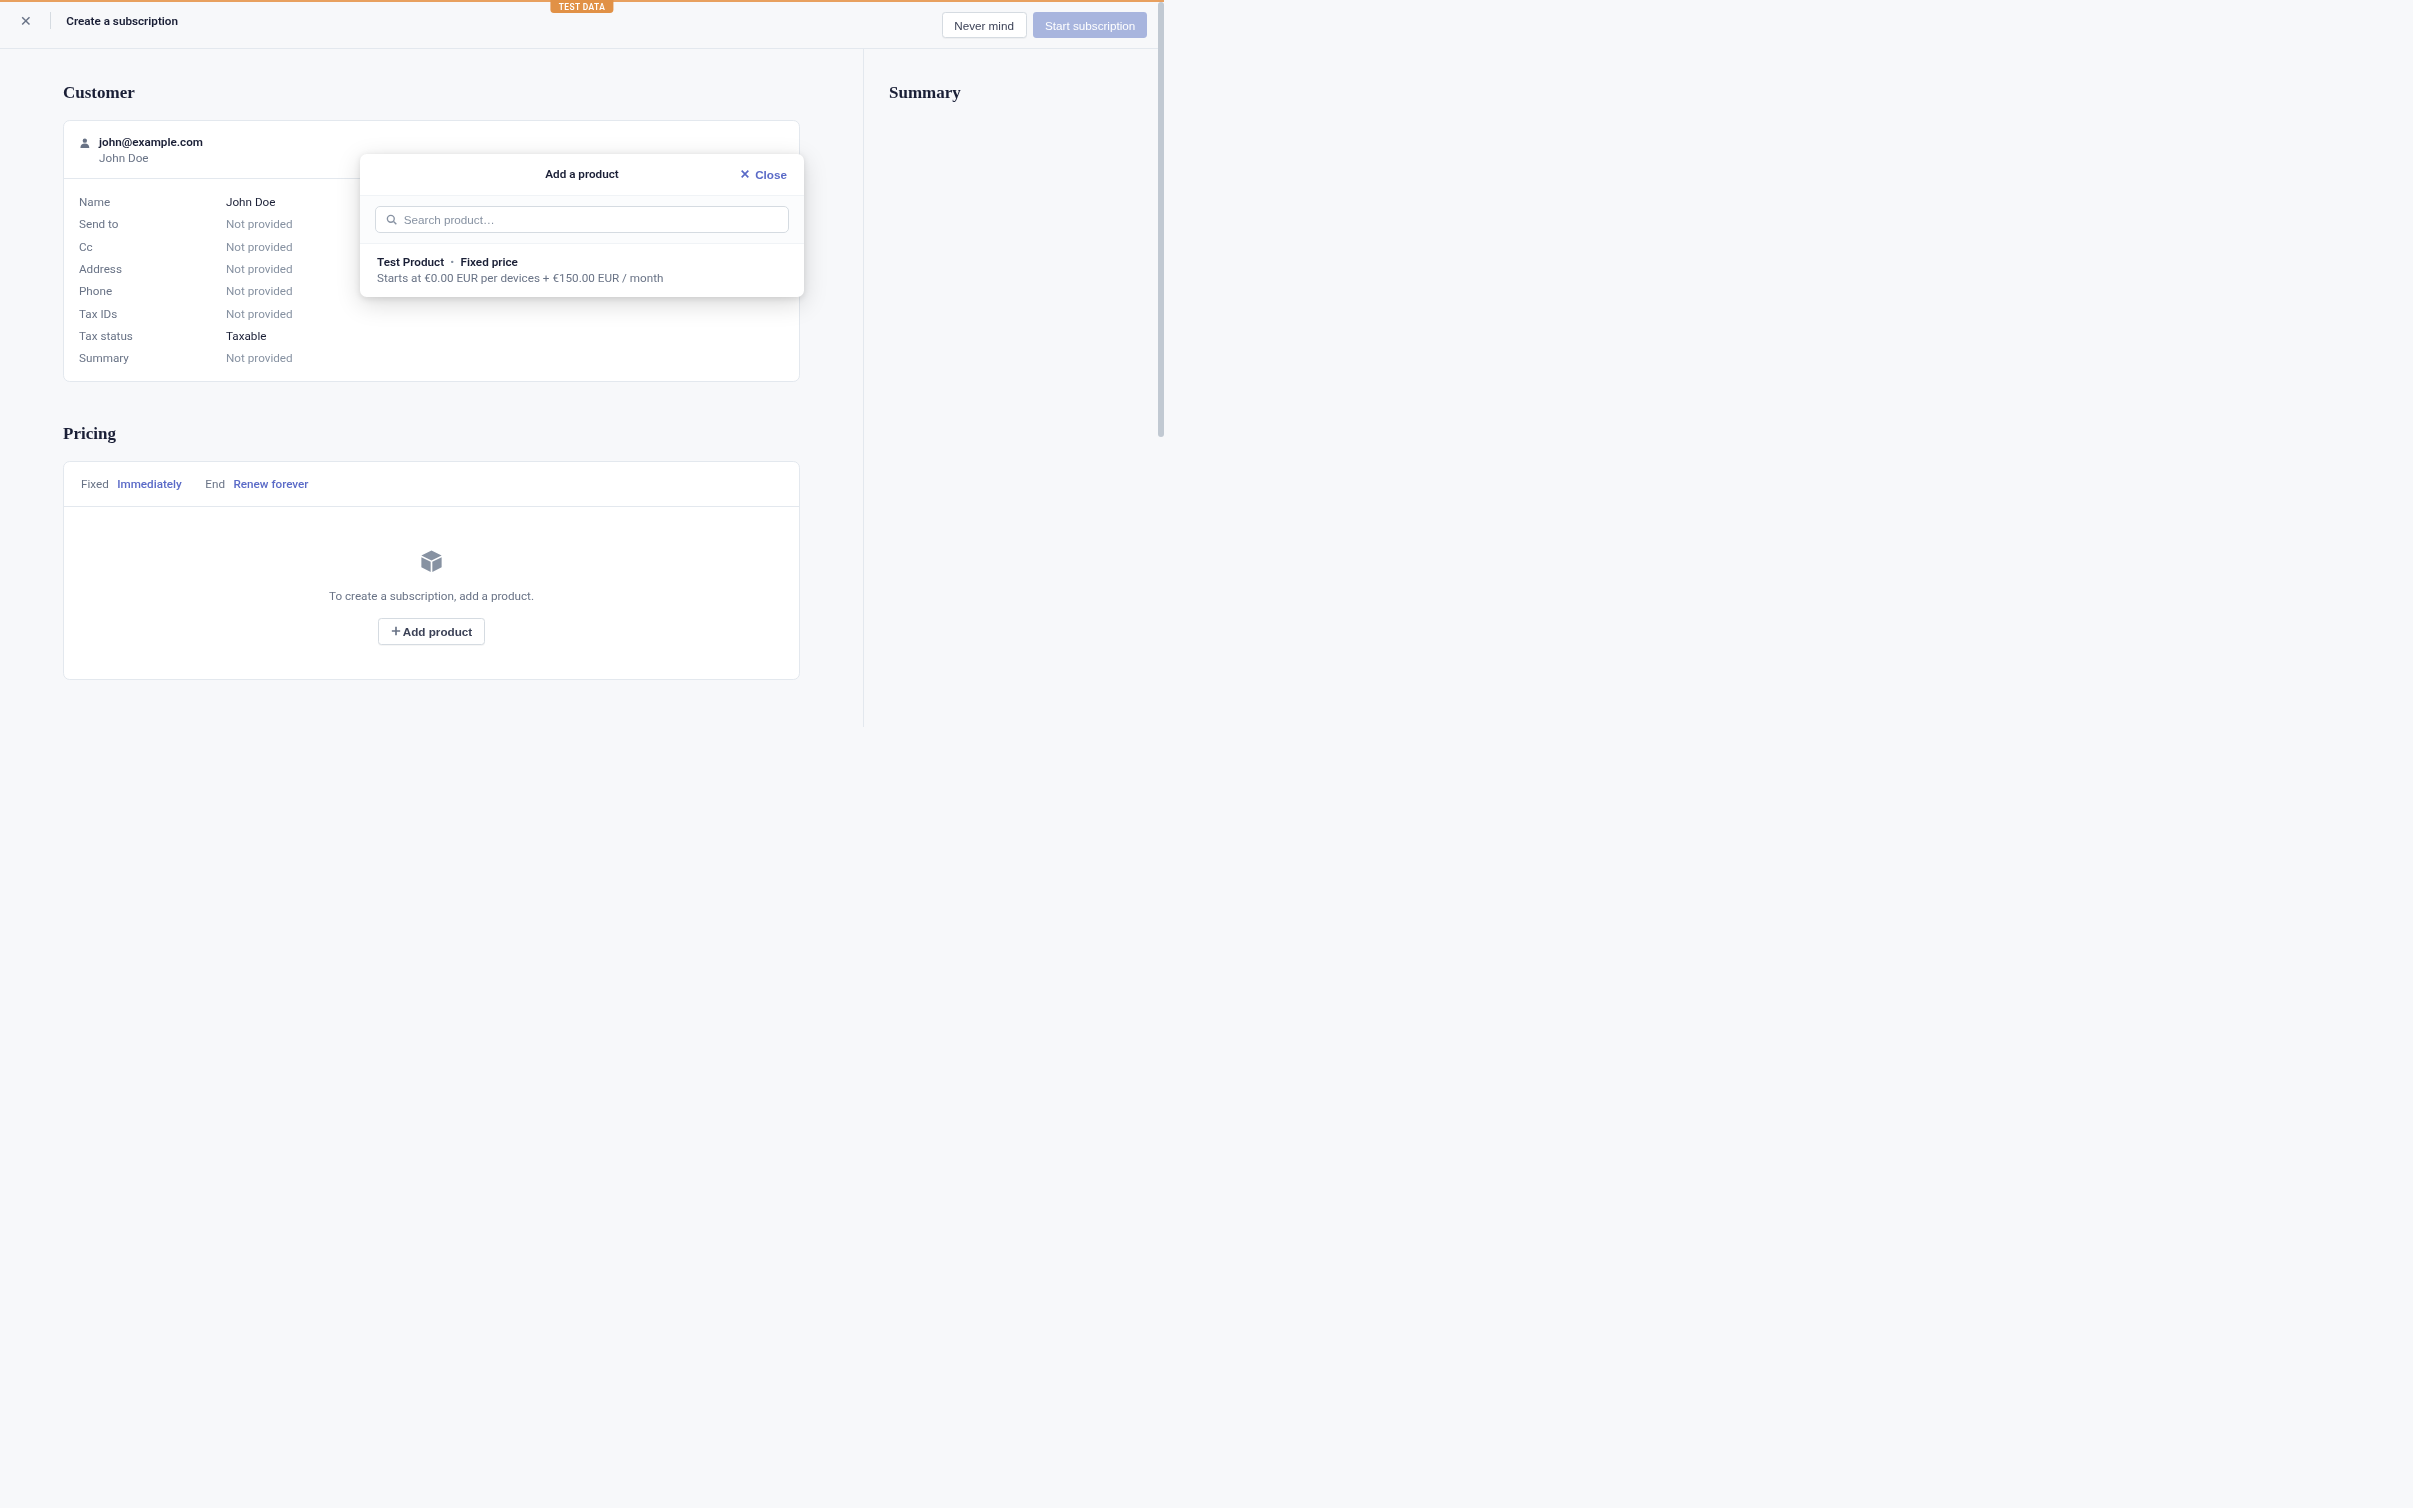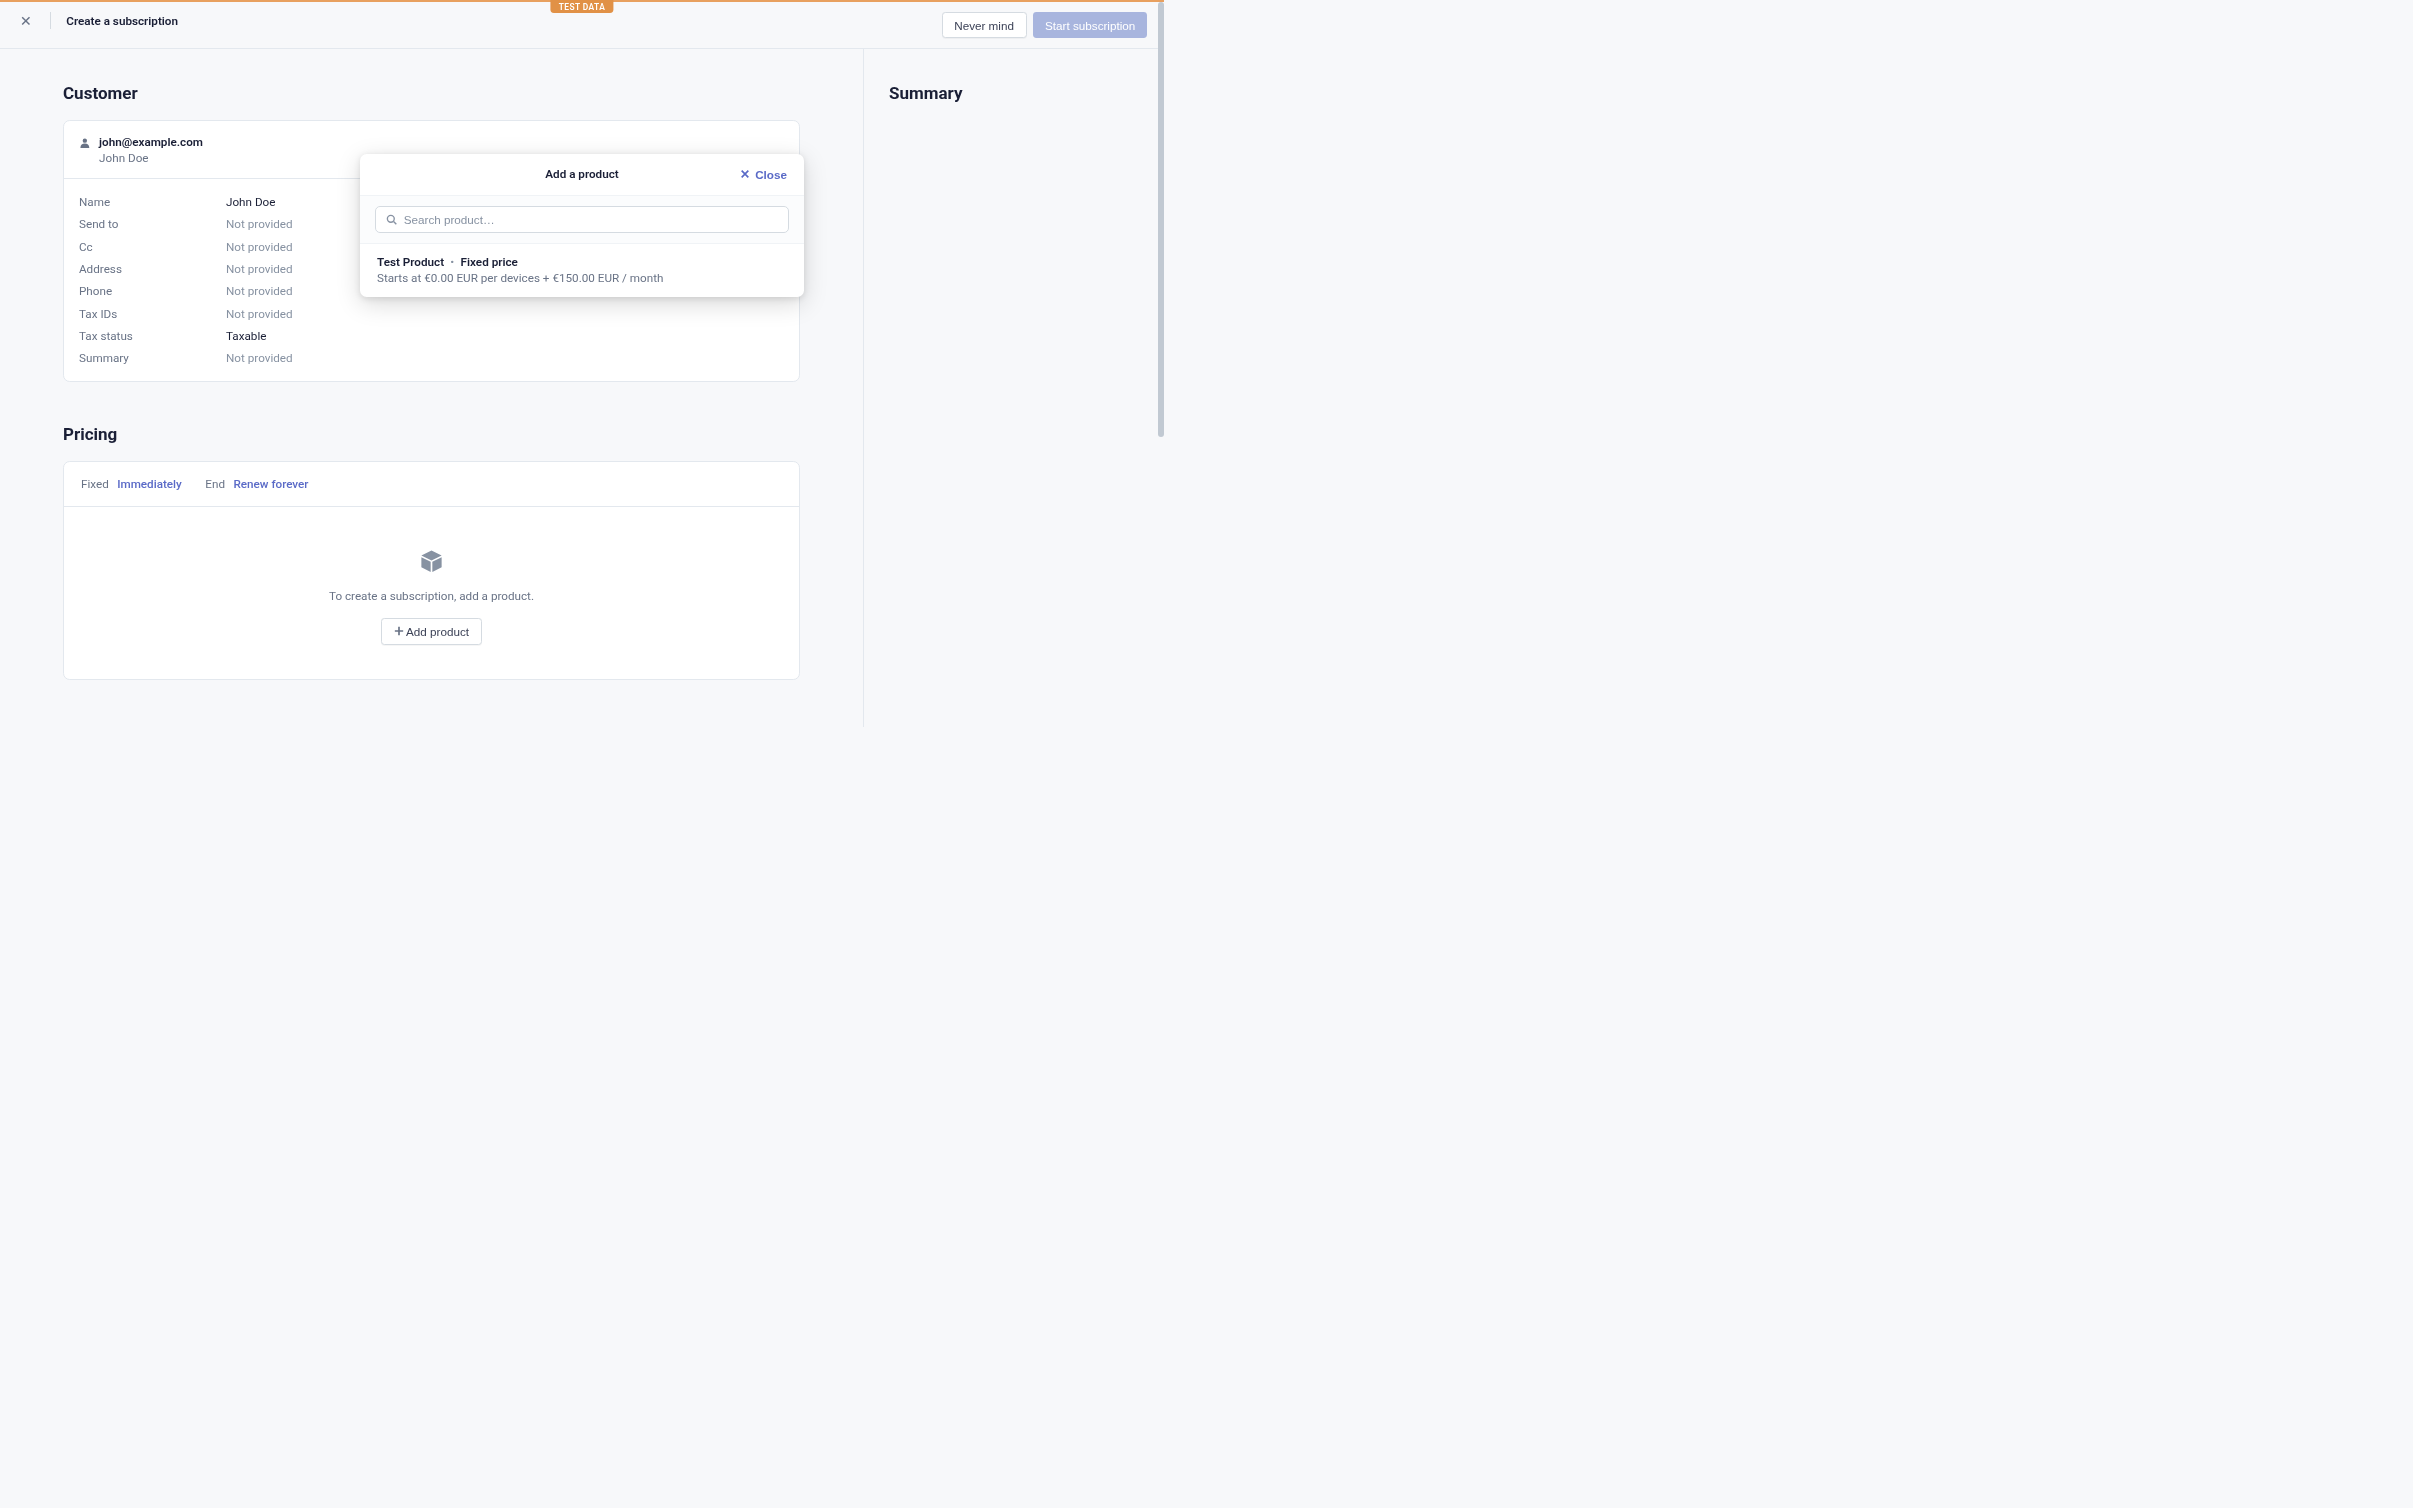--- a/index.html
+++ b/index.html
@@ -127,20 +127,21 @@
     .summary-panel {
       width: 300px;
       padding: 34px 25px;
     }
     
     .section-title {
       font-size: 17px;
       font-weight: 700;
       color: #1a1f36;
       margin-bottom: 17px;
+      font-family: Liberation Serif, serif;
     }
     
     .card {
       background: white;
       border: 0.8px solid #e3e8ee;
       border-radius: 6.7px;
       overflow: hidden;
     }
     
     .customer-header {
@@ -243,21 +244,21 @@
     .add-product-btn {
       display: inline-flex;
       align-items: center;
       gap: 2px;
       padding: 5.9px 11.7px;
       background: white;
       border: 0.8px solid #d5dbe1;
       border-radius: 3.4px;
       color: #3c4257;
       font-size: 11.7px;
-      font-weight: 400;
+      font-weight: 700;
       cursor: pointer;
       box-shadow: 0 0.8px 0.8px rgba(0,0,0,0.04);
     }
     
     .add-product-btn svg {
       width: 10px;
       height: 10px;
       color: #697386;
     }
     

